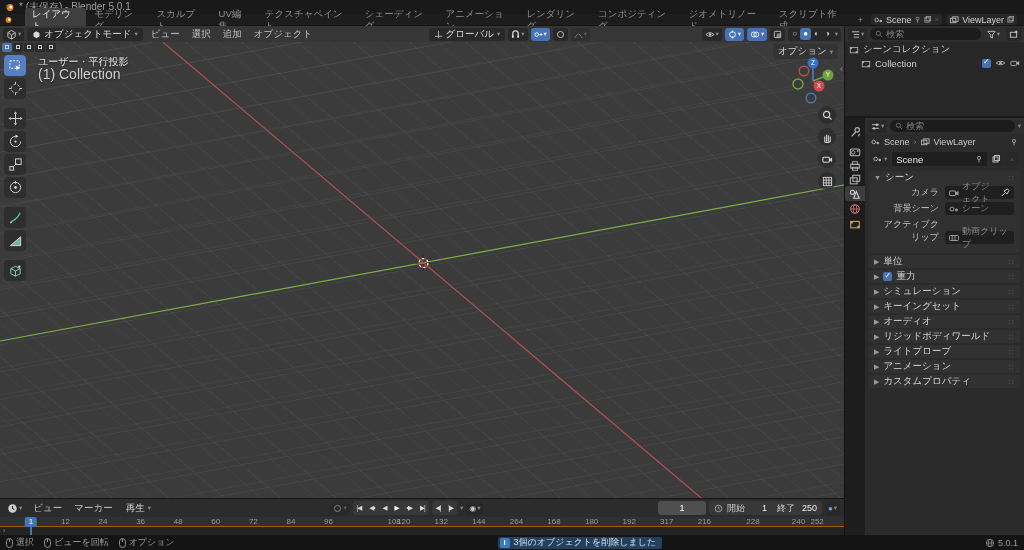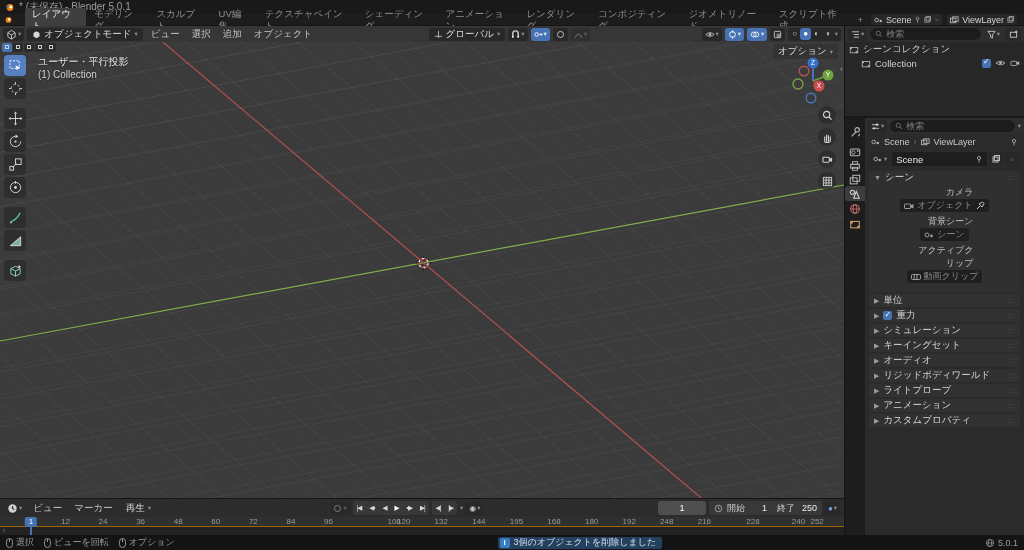--- a/index.html
+++ b/index.html
@@ -54,21 +54,21 @@
   .ts-btn { width:10px; height:9px; background:#2b2b2b; border-radius:2px; }
   .ts-btn.active { background:#4772b3; }
   .ts-btn .g { display:block; width:4px; height:4px; margin:2px auto; border:1px solid #cfcfcf; }
   .vp-toolbar { position:absolute; top:13px; left:4px; display:flex; flex-direction:column; gap:2px; }
   .tool-btn { width:22px; height:21px; background:#2e2e2e; border-radius:4px; display:flex;
     align-items:center; justify-content:center; }
   .tool-btn.active { background:#5680c2; }
   .tool-gap { height:5px; }
   .vp-text { position:absolute; top:13px; left:38px; color:#e8e8e8; font-size:10px; line-height:13px;
     text-shadow:0 1px 2px rgba(0,0,0,.5); }
-  .vp-text .sub { color:#cfcfcf; font-size:10px; }
+  .vp-text .sub { color:#cfcfcf; font-size:14px; }
   .options-btn { position:absolute; top:2px; right:6px; display:flex; align-items:center; gap:3px;
     color:#d6d6d6; font-size:9.5px; padding:1px 5px; border-radius:3px; background:rgba(45,45,45,.55); }
   .npanel-arrow { position:absolute; top:22px; right:1px; color:#9a9a9a; font-size:9px; }
   .gizmo { position:absolute; top:12px; right:6px; }
   .navbtns { position:absolute; top:64px; right:8px; display:flex; flex-direction:column; gap:4px; }
   .nav-btn { width:18px; height:18px; border-radius:50%; background:rgba(40,40,40,.65);
     display:flex; align-items:center; justify-content:center; }
 
   
   .rpanel { width:179px; display:flex; flex-direction:column; background:#272727; }
@@ -96,21 +96,21 @@
     color:#bbb; font-size:8px; }
   .db-btn.last { border-radius:0 3px 3px 0; color:#555; }
   .panels-area { flex:1; padding:3px 4px; overflow:hidden; }
   .panel-row { height:13px; background:#313131; border-radius:2px; margin-bottom:2px; display:flex;
     align-items:center; gap:4px; padding:0 5px; font-size:9.5px; color:#d6d6d6; }
   .parrow { font-size:7px; color:#999; }
   .drag { margin-left:auto; color:#646464; font-size:8px; letter-spacing:1px; }
   .panel-open { background:#303030; border-radius:2px; margin-bottom:2px; }
   .panel-open .panel-row { background:transparent; margin:0; }
   .panel-body { padding:2px 6px 6px 6px; }
-  .prow { display:flex; align-items:center; margin-bottom:3px;flex-direction:column; }
+  .prow { display:flex; align-items:flex-end; margin-bottom:3px; }
   .plabel { width:64px; text-align:right; margin-right:6px; color:#c2c2c2; font-size:9px; flex:none; }
   .pfield { flex:1; display:flex; align-items:center; gap:3px; background:#1f1f1f; border-radius:3px;
     height:13px; padding:0 4px; color:#8a8a8a; font-size:9px; }
   .pfield .ed { margin-left:auto; }
 
   
   .timeline { height:37px; flex:none; display:flex; flex-direction:column; border-top:1px solid #161616; }
   .tl-header { height:18px; background:#2c2c2c; display:flex; align-items:center; gap:3px; padding:0 4px; font-size:9.5px; }
   .tl-menus { display:flex; gap:2px; }
   .pb-group { display:flex; align-items:center; background:#383838; border-radius:3px; height:14px; }
@@ -598,25 +598,25 @@
               <span class="ruler-num" style="left: 140.62px;">36</span>
               <span class="ruler-num" style="left: 178.204px;">48</span>
               <span class="ruler-num" style="left: 215.788px;">60</span>
               <span class="ruler-num" style="left: 253.372px;">72</span>
               <span class="ruler-num" style="left: 290.956px;">84</span>
               <span class="ruler-num" style="left: 328.54px;">96</span>
               <span class="ruler-num" style="left: 366.124px; margin-left: 28px;">108</span>
               <span class="ruler-num" style="left: 403.708px;">120</span>
               <span class="ruler-num" style="left: 441.292px;">132</span>
               <span class="ruler-num" style="left: 478.876px;">144</span>
-              <span class="ruler-num" style="left: 516.46px;">195</span>
+              <span class="ruler-num" style="left: 516.46px;">264</span>
               <span class="ruler-num" style="left: 554.044px;">168</span>
               <span class="ruler-num" style="left: 591.628px;">180</span>
               <span class="ruler-num" style="left: 629.212px;">192</span>
-              <span class="ruler-num" style="left: 666.796px;">248</span>
+              <span class="ruler-num" style="left: 666.796px;">317</span>
               <span class="ruler-num" style="left: 704.38px;">216</span>
               <span class="ruler-num" style="left: 753px;">228</span>
               <span class="ruler-num" style="left: 779.548px; margin-left: 19px;">240</span>
               <span class="ruler-num" style="left: 817.132px;">252</span>
             </div>
           <div class="tracks">
             <span>›</span>
           </div>
           <div class="playhead-pill">1</div>
           <div class="playhead-line"></div>

